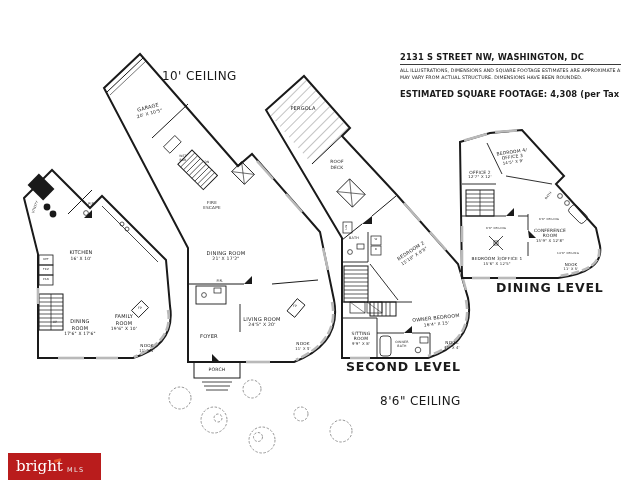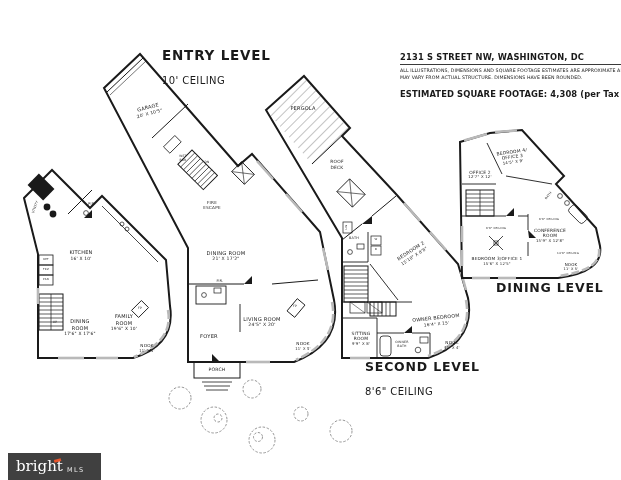--- a/index.html
+++ b/index.html
@@ -5,27 +5,27 @@
   html,body{margin:0;padding:0;background:#fff;}
   .canvas{position:relative;width:621px;height:480px;background:#fff;overflow:hidden;
           font-family:"DejaVu Sans",sans-serif;color:#1a1a1a;}
   .canvas svg{position:absolute;left:0;top:0;}
   .lbl{position:absolute;transform:translate(-50%,-50%);text-align:center;
        white-space:pre-line;line-height:1.25;letter-spacing:.2px;}
   .lbl span{display:block;white-space:pre-line;}
   .rdims{font-size:88%;}
   .title-block{position:absolute;text-align:left;}
   .level-title{font-weight:bold;font-size:12.5px;letter-spacing:.8px;line-height:1;}
-  .ceiling-note{font-size:10px;letter-spacing:.4px;margin-top:12px;}
+  .ceiling-note{font-size:12px;letter-spacing:.4px;margin-top:20px;}
   .hdr{position:absolute;left:367px;top:52px;width:238px;margin-left:33px;}
   .hdr-address{font-size:8.3px;font-weight:bold;letter-spacing:.2px;
                border-bottom:1px solid #3a3a3a;padding-bottom:2px;}
   .hdr-disc{font-size:4.7px;line-height:1.45;margin-top:3px;white-space:pre-line;letter-spacing:.1px;}
   .hdr-foot{font-size:8.4px;font-weight:bold;margin-top:7px;white-space:nowrap;letter-spacing:.1px;}
-  .logo{position:absolute;left:8px;top:453px;width:93px;height:27px;background:#404040;
+  .logo{position:absolute;left:8px;top:453px;width:93px;height:27px;background:#b91c1c;
         display:flex;align-items:center;padding-left:8px;box-sizing:border-box;}
   .logo-brand{font-family:"DejaVu Serif",serif;font-size:15px;color:#fff;line-height:1;}
   .logo-mls{font-size:6.5px;color:#e9e9e9;letter-spacing:1.4px;margin-left:4px;margin-top:6px;}
   .logo-accent{position:absolute;left:46px;top:6px;width:7px;height:2.6px;background:#e8552b;
                transform:rotate(-14deg);}
 </style>
 </head>
 <body>
 
 <div class="canvas">
@@ -233,21 +233,20 @@
 </svg>
 
 <div class="hdr">
   <div class="hdr-address">2131 S STREET NW, WASHINGTON, DC</div>
   <div class="hdr-disc">ALL ILLUSTRATIONS, DIMENSIONS AND SQUARE FOOTAGE ESTIMATES ARE APPROXIMATE AND
 MAY VARY FROM ACTUAL STRUCTURE. DIMENSIONS HAVE BEEN ROUNDED.</div>
   <div class="hdr-foot">ESTIMATED SQUARE FOOTAGE: 4,308 (per Tax Record)</div>
 </div>
 
 <div class="title-block" style="left:162px;top:49px;">
-  <div class="level-title" style="font-size:13.5px;">ENTRY LEVEL</div>
   <div class="ceiling-note">10' CEILING</div>
 </div>
 <div class="lbl" style="left:148px;top:107px;font-size:5px;transform:translate(-50%,-50%) rotate(-15deg);">
   <span>GARAGE</span><span class="rdims">20' X 10'5"</span></div>
 <div class="lbl" style="left:183px;top:159px;font-size:3px;">WET
 BAR</div>
 <div class="lbl" style="left:207px;top:163px;font-size:3px;">DN</div>
 <div class="lbl" style="left:212px;top:205px;font-size:4.2px;">FIRE
 ESCAPE</div>
 <div class="lbl" style="left:226px;top:252px;font-size:5.2px;">
@@ -290,21 +289,21 @@
   <span>BEDROOM 2</span><span class="rdims">15'10" X 8'8"</span></div>
 <div class="lbl" style="left:361px;top:336px;font-size:4.4px;">
   <span>SITTING
 ROOM</span><span class="rdims">9'9" X 8'</span></div>
 <div class="lbl" style="left:436px;top:318px;font-size:4.8px;transform:translate(-50%,-50%) rotate(-6deg);">
   <span>OWNER BEDROOM</span><span class="rdims">16'4" X 15'</span></div>
 <div class="lbl" style="left:402px;top:344px;font-size:3.2px;">OWNER
 BATH</div>
 <div class="lbl" style="left:452px;top:343px;font-size:4.2px;">
   <span>NOOK</span><span class="rdims">11' X 4'</span></div>
-<div class="title-block" style="left:365px;top:361px;">
+<div class="title-block" style="left:346px;top:361px;text-align:right;">
   <div class="level-title">SECOND LEVEL</div>
   <div class="ceiling-note">8'6" CEILING</div>
     </div>
 
 <div class="lbl" style="left:512px;top:154px;font-size:4.4px;transform:translate(-50%,-50%) rotate(-8deg);">
   <span>BEDROOM 4/
 OFFICE 3</span><span class="rdims">14'5" X 9'</span></div>
 <div class="lbl" style="left:480px;top:172px;font-size:4.4px;">
   <span>OFFICE 2</span><span class="rdims">12'7" X 12'</span></div>
 <div class="lbl" style="left:549px;top:196px;font-size:3px;transform:translate(-50%,-50%) rotate(-50deg);">BATH</div>

